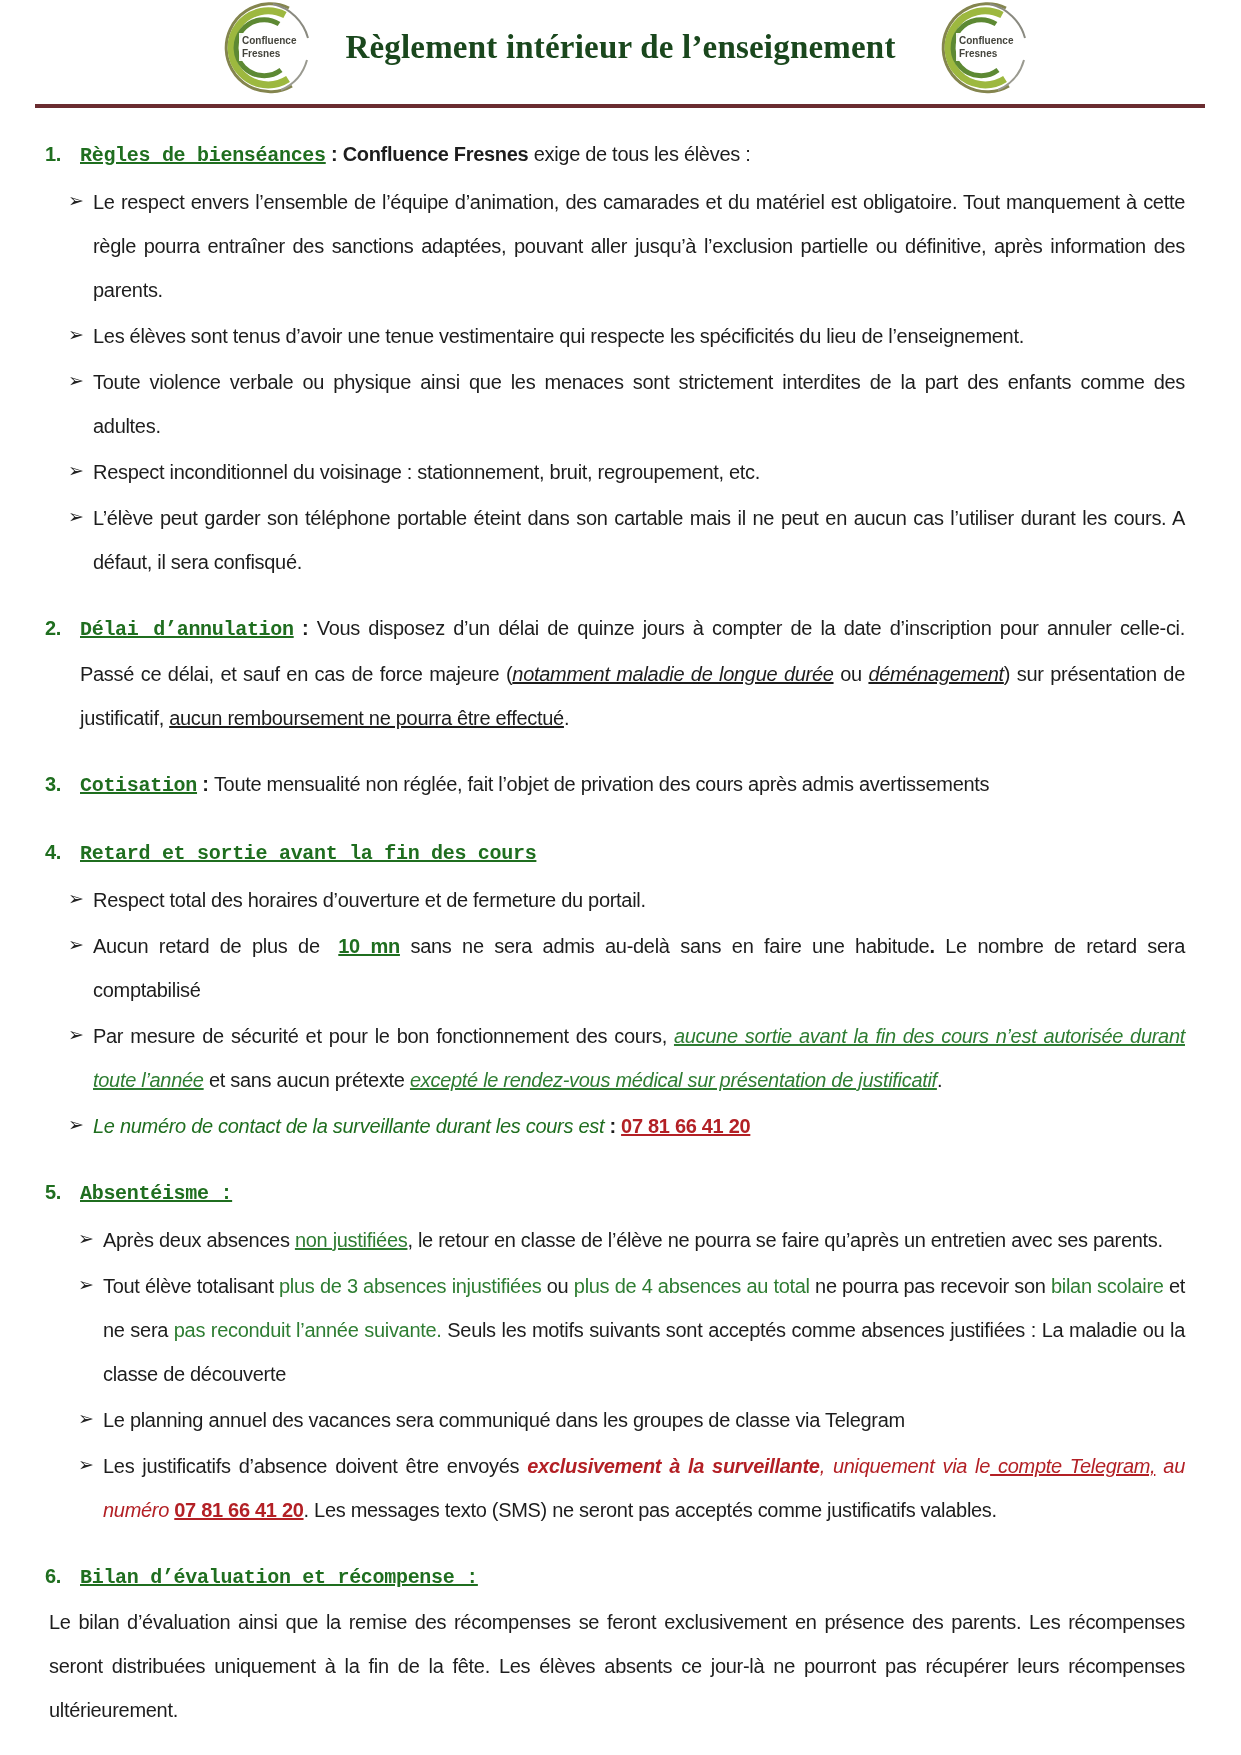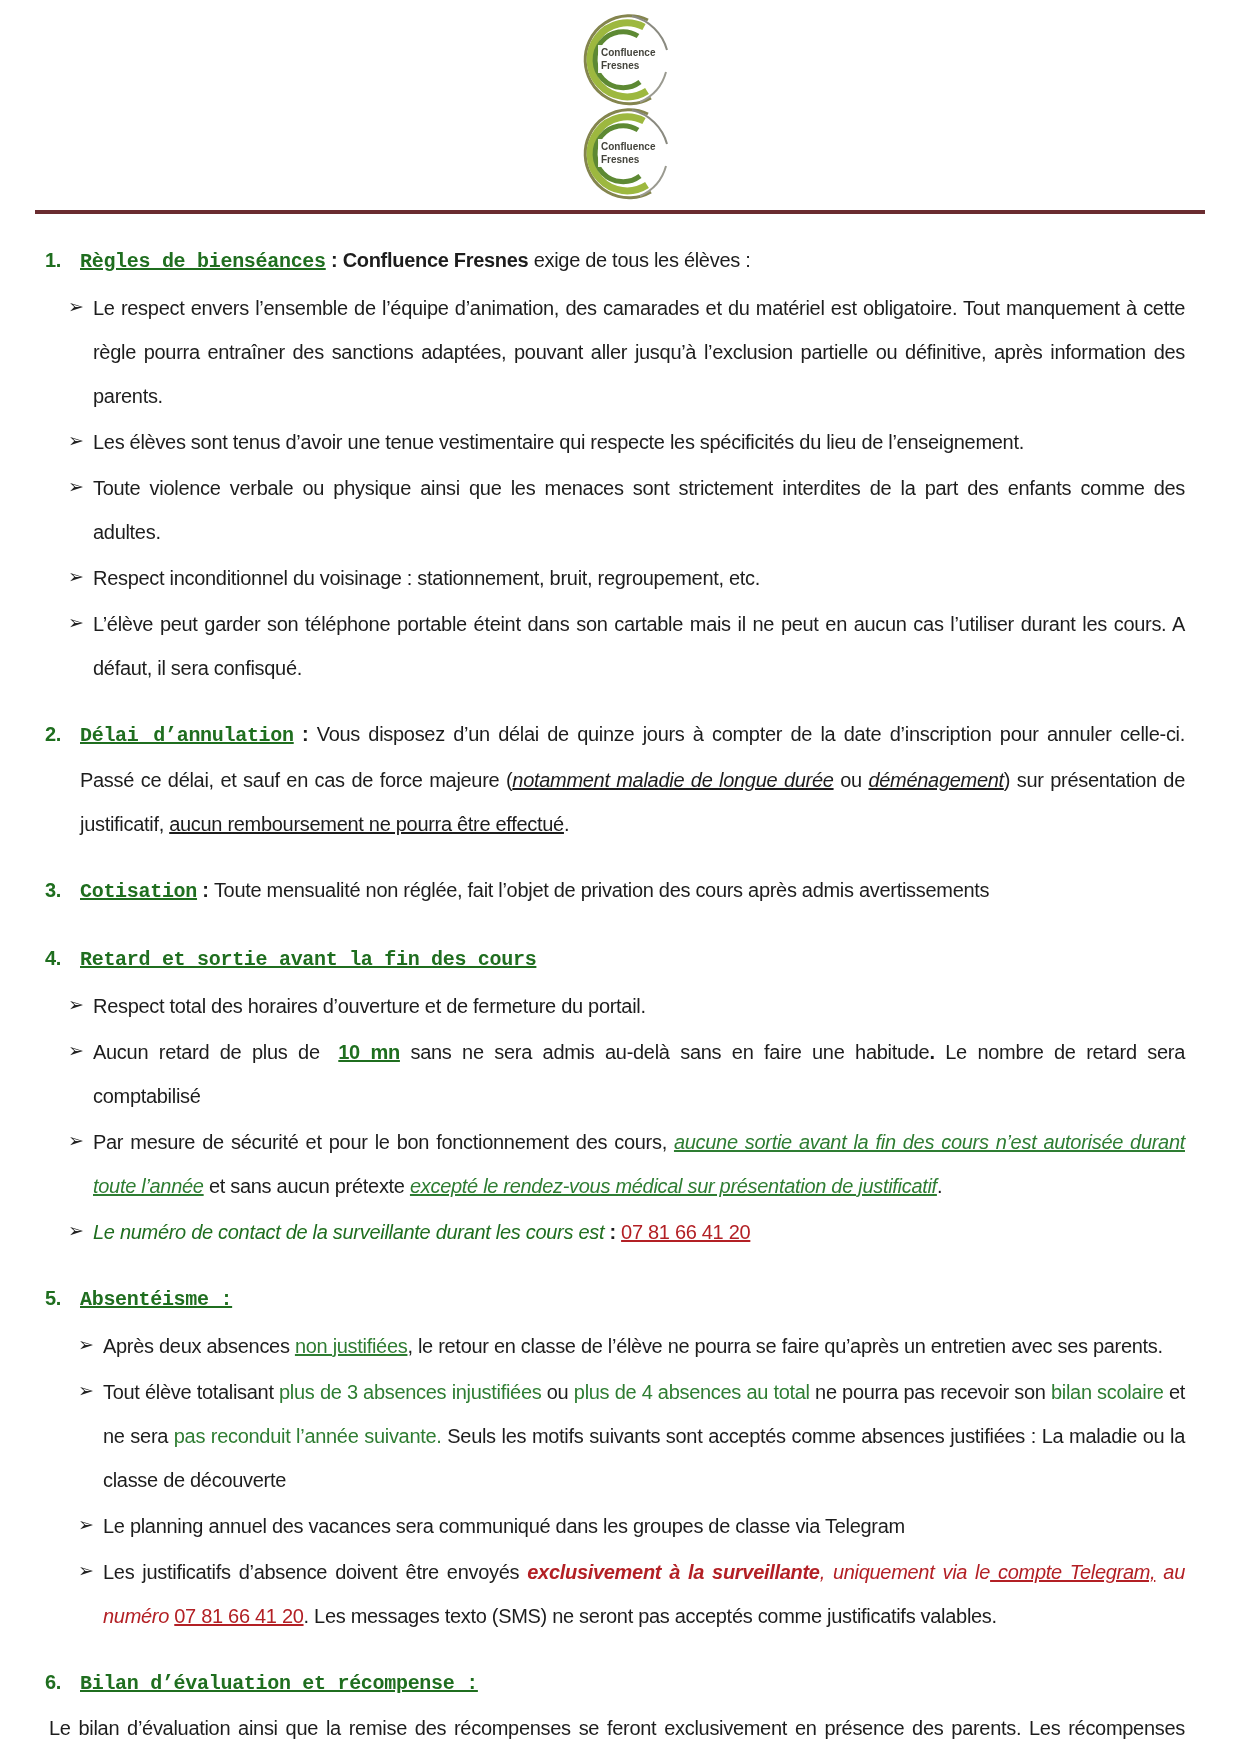--- a/index.html
+++ b/index.html
@@ -12,21 +12,21 @@
   }
   *{box-sizing:border-box;}
   html,body{margin:0;padding:0;background:#ffffff;}
   .page{
     width:1241px;height:1755px;margin:0 auto;background:#ffffff;
     overflow:hidden;position:relative;
     font-family:"Liberation Sans","DejaVu Sans",sans-serif;
     color:var(--ink);
   }
   
-  .header{display:flex;align-items:center;justify-content:center;padding-top:12px;flex-direction:column;}
+  .header{display:flex;align-items:center;justify-content:center;}
   .logo{width:106px;height:94px;flex:none;}
   .doc-title{
     font-family:"Liberation Serif","DejaVu Serif",serif;
     font-weight:bold;font-size:33px;color:var(--title-green);
     margin:0 30px;white-space:nowrap;letter-spacing:0.2px;
   }
   .logo text{
     font-family:"Liberation Sans",sans-serif;font-size:10px;font-weight:bold;fill:#44443c;
   }
   .sep{
@@ -56,38 +56,39 @@
   .s-u{text-decoration:underline;}
   .s-iu{font-style:italic;text-decoration:underline;}
   .s-g{color:var(--green);}
   .s-gu{color:var(--green);text-decoration:underline;}
   .s-gbu{color:var(--h-green);font-weight:bold;text-decoration:underline;margin-left:8px;}
   .s-giu{color:var(--green);font-style:italic;text-decoration:underline;}
   .s-gbi{color:var(--h-green);font-weight:normal;font-style:italic;margin-top:35px;}
   .s-rbi{color:var(--red);font-weight:bold;font-style:italic;}
   .s-ri{color:var(--red);font-style:italic;}
   .s-riu{color:var(--red);font-style:italic;text-decoration:underline;}
-  .s-rbu{color:var(--red);font-weight:normal;text-decoration:underline;}
+  .s-rbu{color:var(--red);font-weight:bold;text-decoration:underline;}
 </style>
 </head>
 <body>
 
 <div class="page">
 
   <div class="header">
     <svg class="logo" viewBox="0 0 106 94" aria-hidden="true">
       <path d="M 80 8 A 44 44 0 1 0 83 86" fill="none" stroke="#84854e" stroke-width="3"></path>
       <path d="M 76 15 A 37 37 0 1 0 79 79" fill="none" stroke="#9db83f" stroke-width="7"></path>
       <path d="M 70 24 A 28 28 0 1 0 72 70" fill="none" stroke="#5d8933" stroke-width="5"></path>
       <path d="M 64 4 A 48 48 0 0 1 99 38" fill="none" stroke="#8a8a80" stroke-width="2"></path>
       <path d="M 72 90 A 46 46 0 0 0 98 60" fill="none" stroke="#9a9a90" stroke-width="2"></path>
       <rect x="30" y="33" width="56" height="28" fill="#ffffff" opacity="0.92"></rect>
       <text x="33" y="44">Confluence</text>
       <text x="33" y="57">Fresnes</text>
     </svg>
+    <h1 class="doc-title">Règlement intérieur de l’enseignement</h1>
     <svg class="logo" viewBox="0 0 106 94" aria-hidden="true">
       <path d="M 80 8 A 44 44 0 1 0 83 86" fill="none" stroke="#84854e" stroke-width="3"></path>
       <path d="M 76 15 A 37 37 0 1 0 79 79" fill="none" stroke="#9db83f" stroke-width="7"></path>
       <path d="M 70 24 A 28 28 0 1 0 72 70" fill="none" stroke="#5d8933" stroke-width="5"></path>
       <path d="M 64 4 A 48 48 0 0 1 99 38" fill="none" stroke="#8a8a80" stroke-width="2"></path>
       <path d="M 72 90 A 46 46 0 0 0 98 60" fill="none" stroke="#9a9a90" stroke-width="2"></path>
       <rect x="30" y="33" width="56" height="28" fill="#ffffff" opacity="0.92"></rect>
       <text x="33" y="44">Confluence</text>
       <text x="33" y="57">Fresnes</text>
     </svg>

